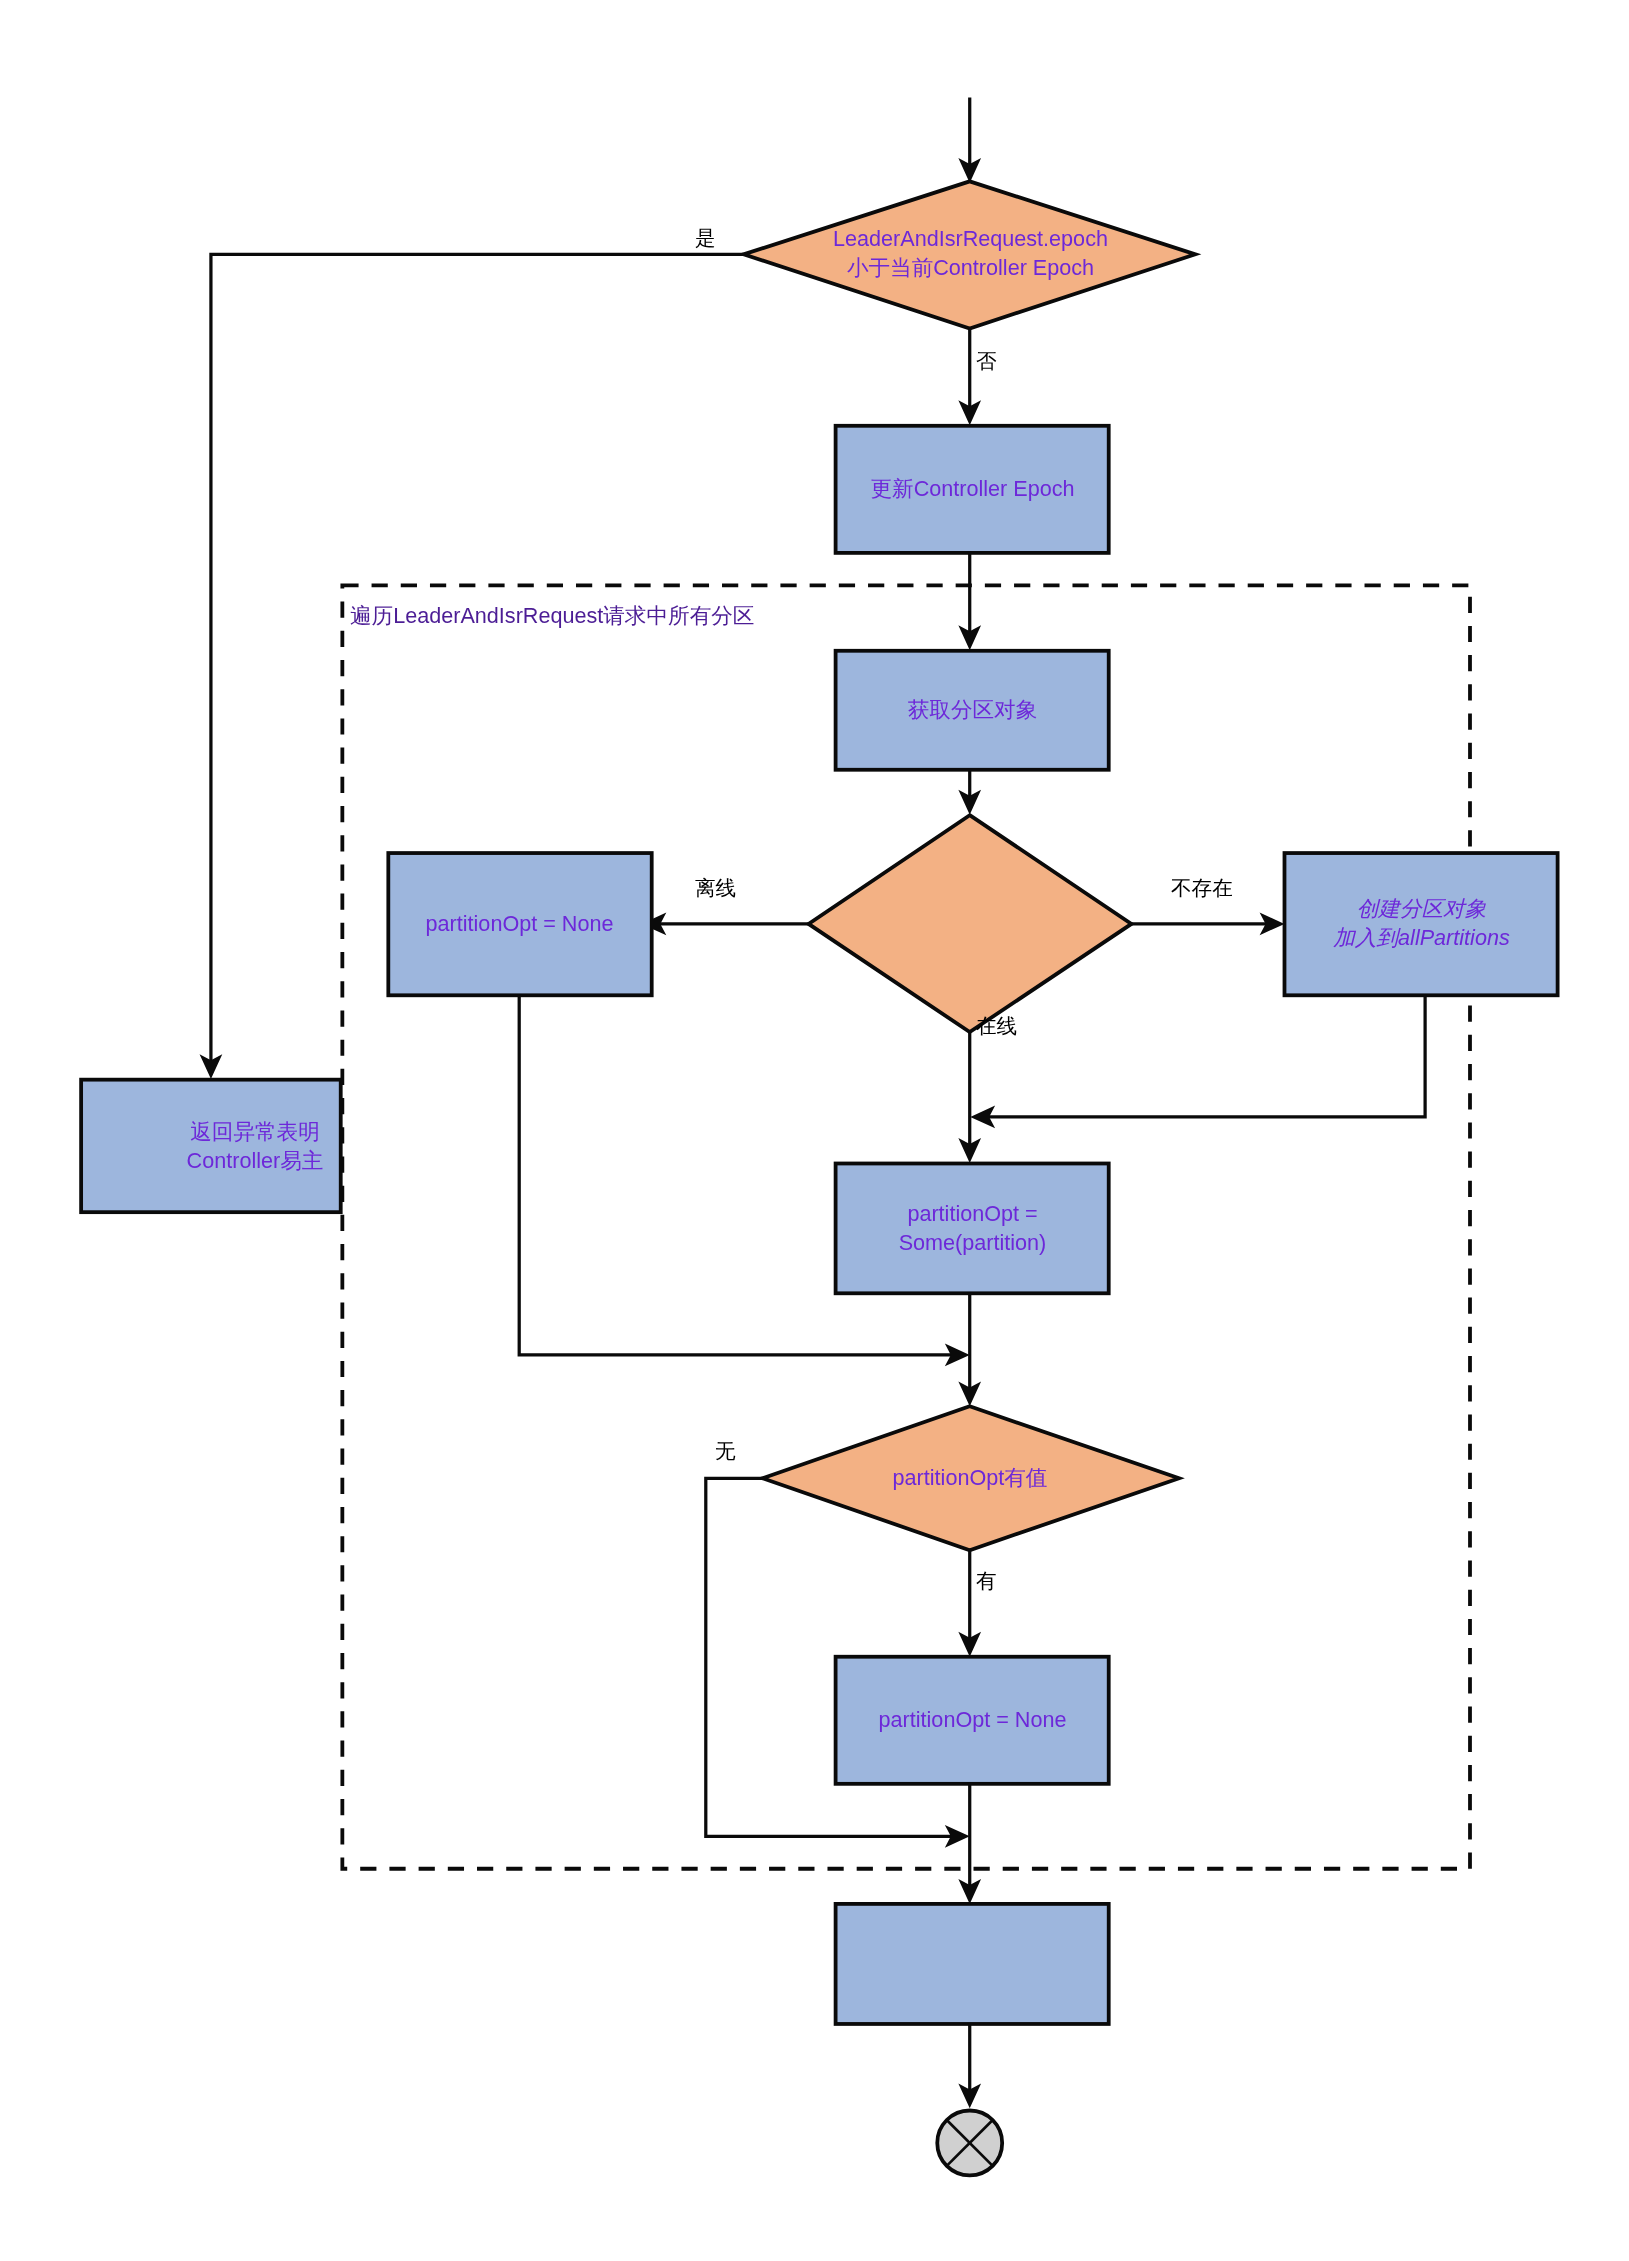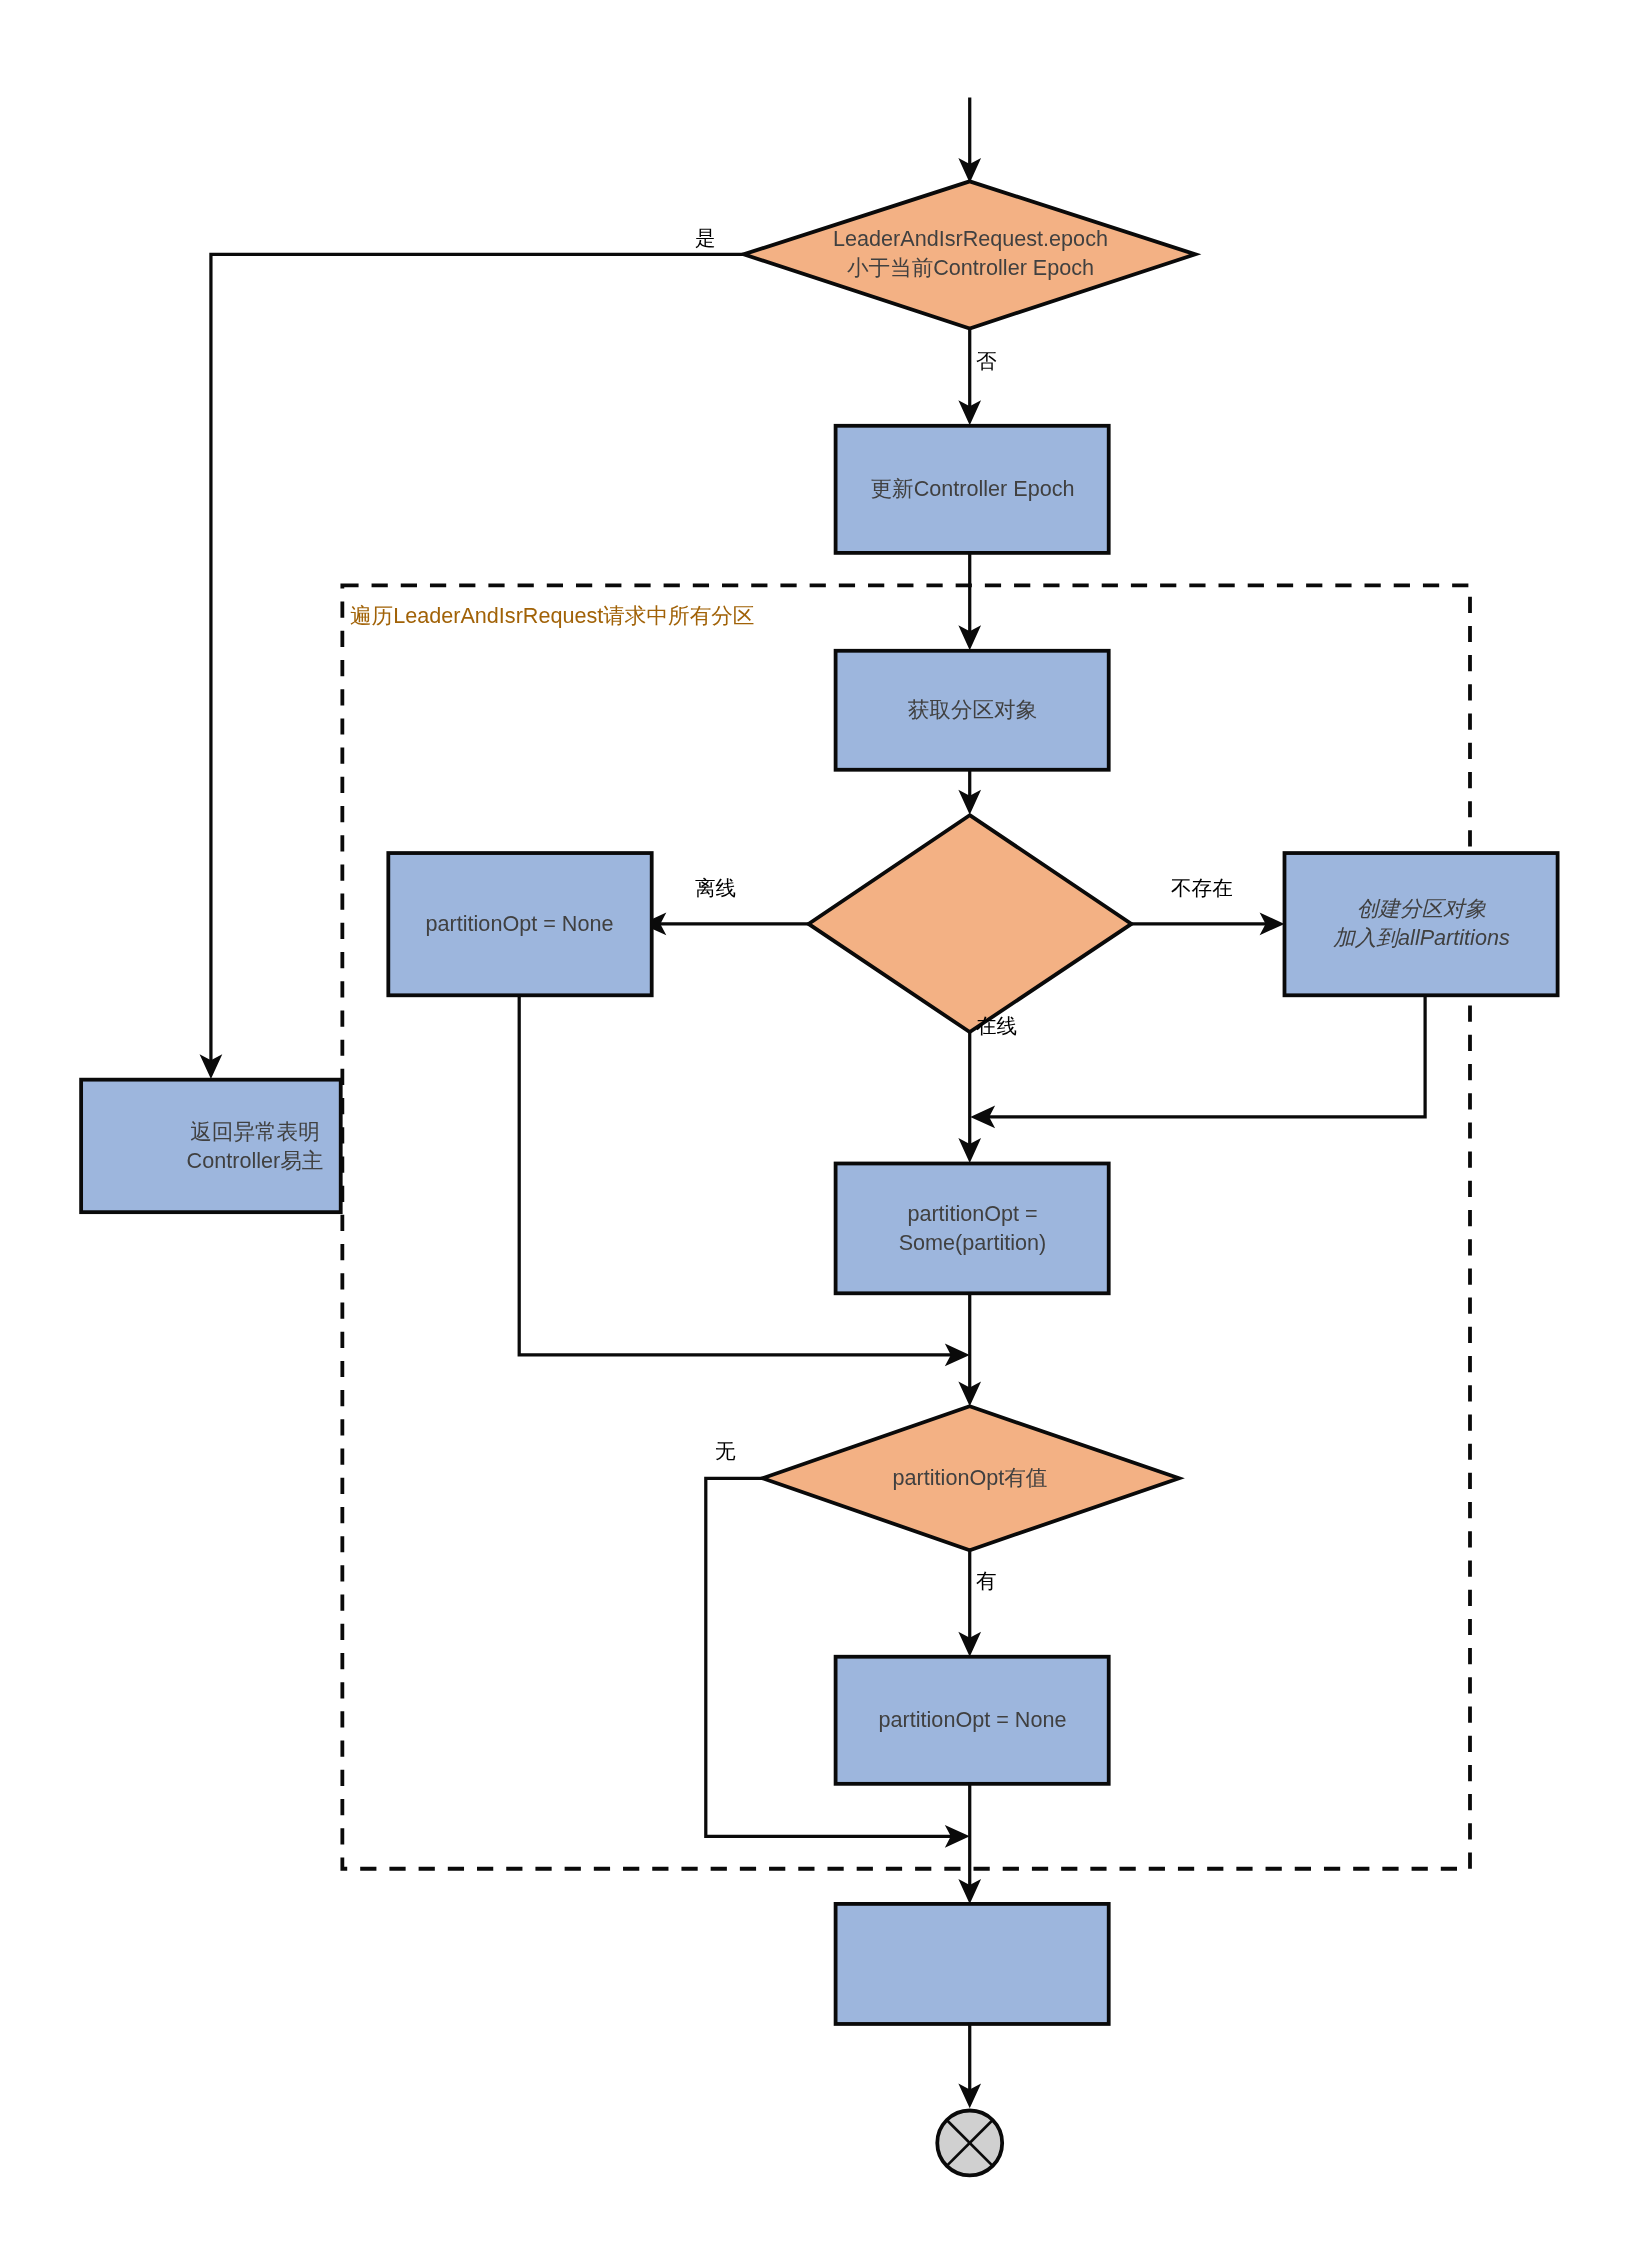--- a/index.html
+++ b/index.html
@@ -37,39 +37,39 @@
   .edge-head { fill: #0A0A0A; stroke: none; }
   .container-dash {
     fill: none;
     stroke: #0A0A0A;
     stroke-width: 7;
     stroke-dasharray: 30 24;
   }
   .node-text {
     position: absolute;
     text-align: center;
-    color: #404040;
+    color: #6d28d9;
     font-size: 21.6px;
     line-height: 1.33;
     white-space: pre-line;
     pointer-events: none;
     display: flex;
     align-items: center;
     justify-content: center;
   }
   .edge-label {
     position: absolute;
     color: #000000;
     font-size: 20.6px;
     line-height: 1.2;
     white-space: nowrap;
   }
   .container-label {
     position: absolute;
-    color: #a16207;
+    color: #4c1d95;
     font-size: 21.6px;
     line-height: 1.2;
     white-space: nowrap;
   }
 </style>
 </head>
 <body>
 
 <div id="canvas">
 

